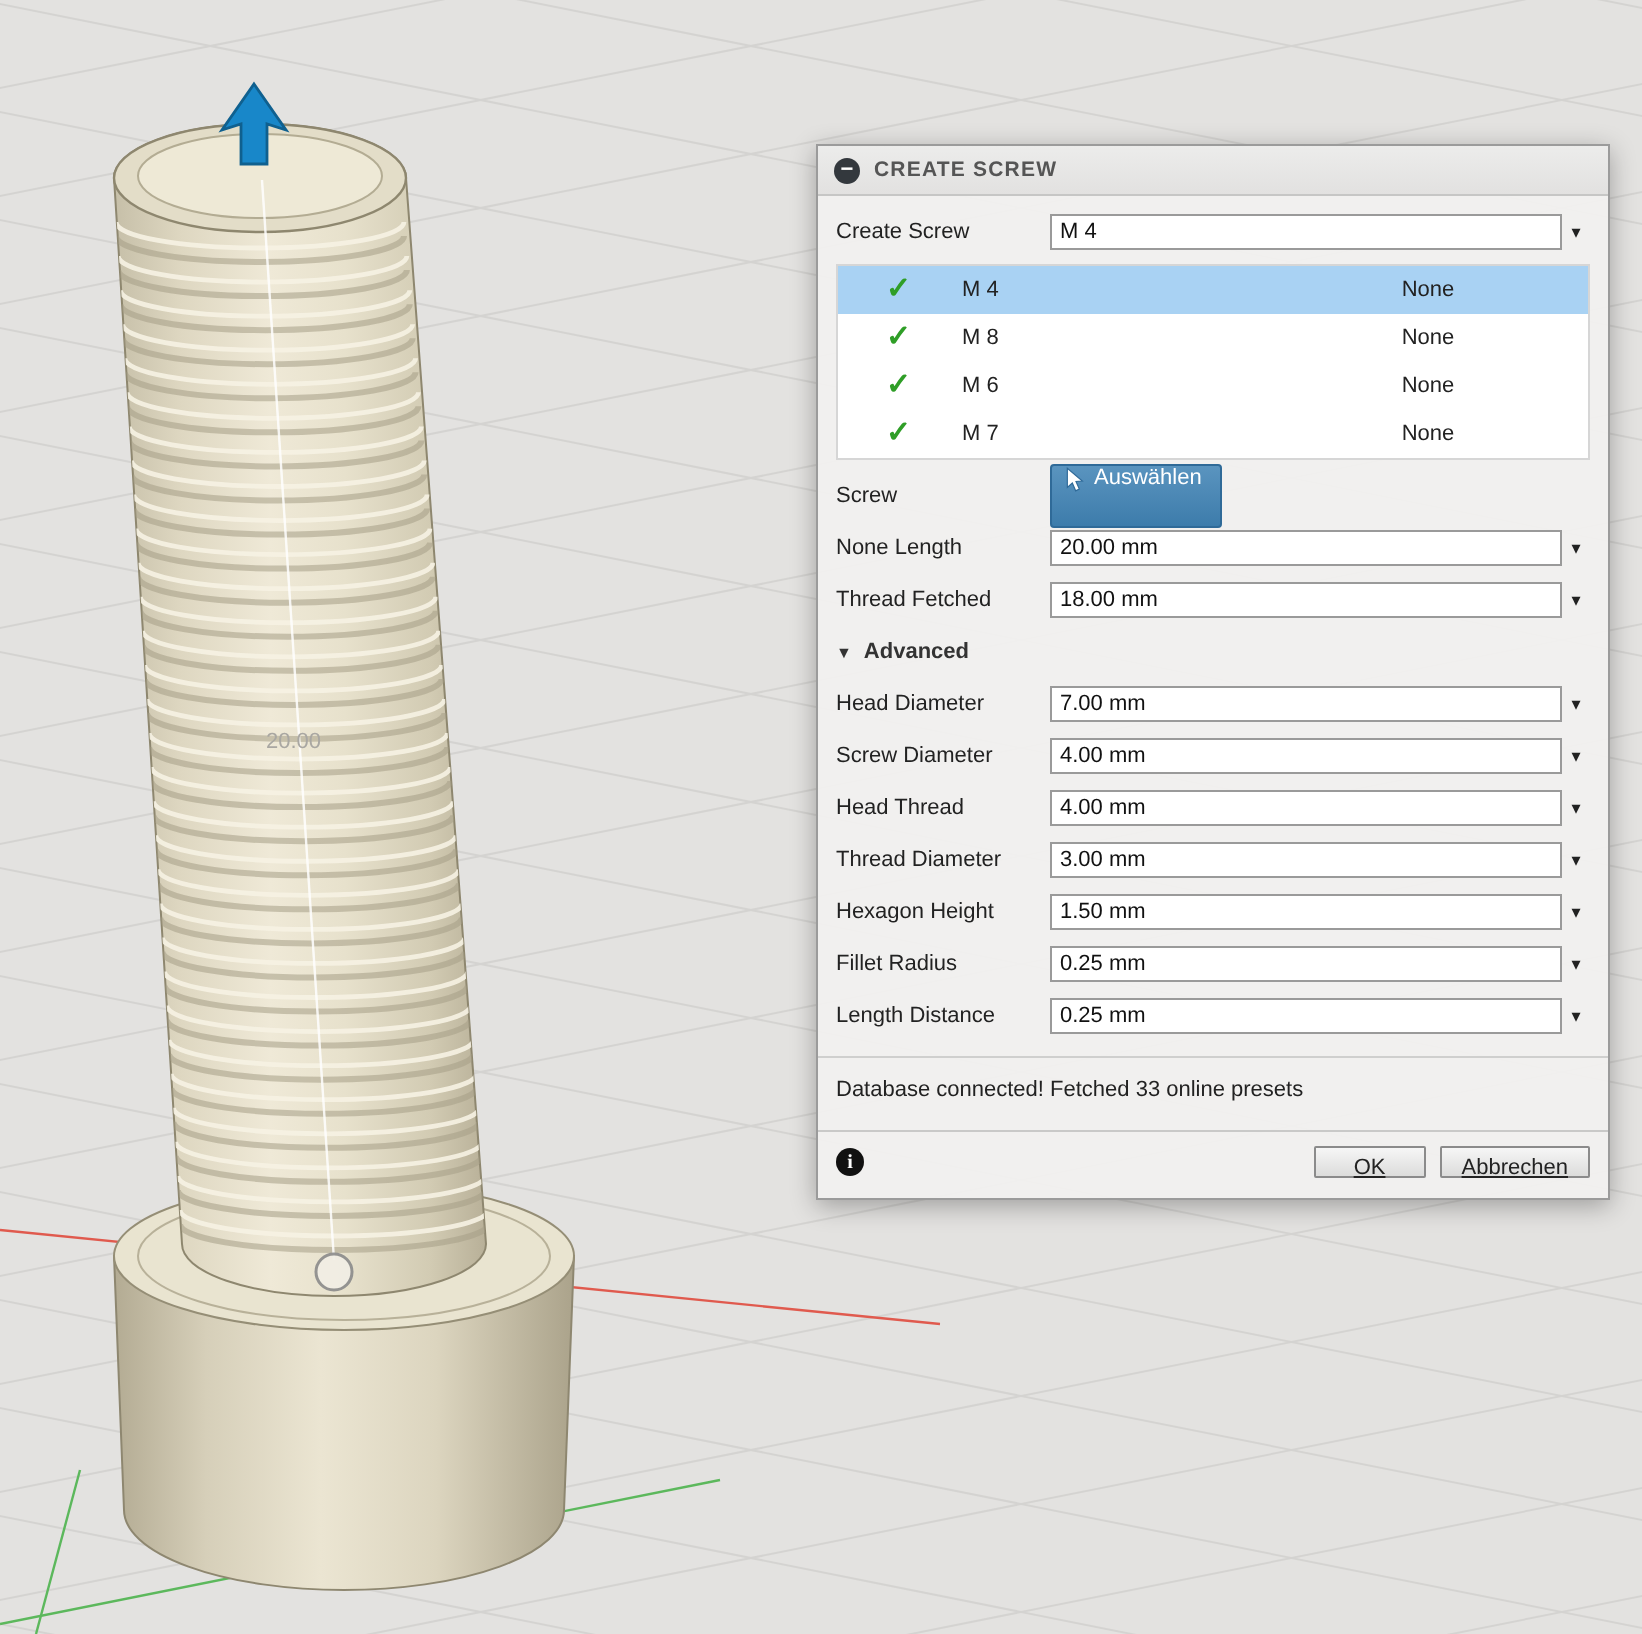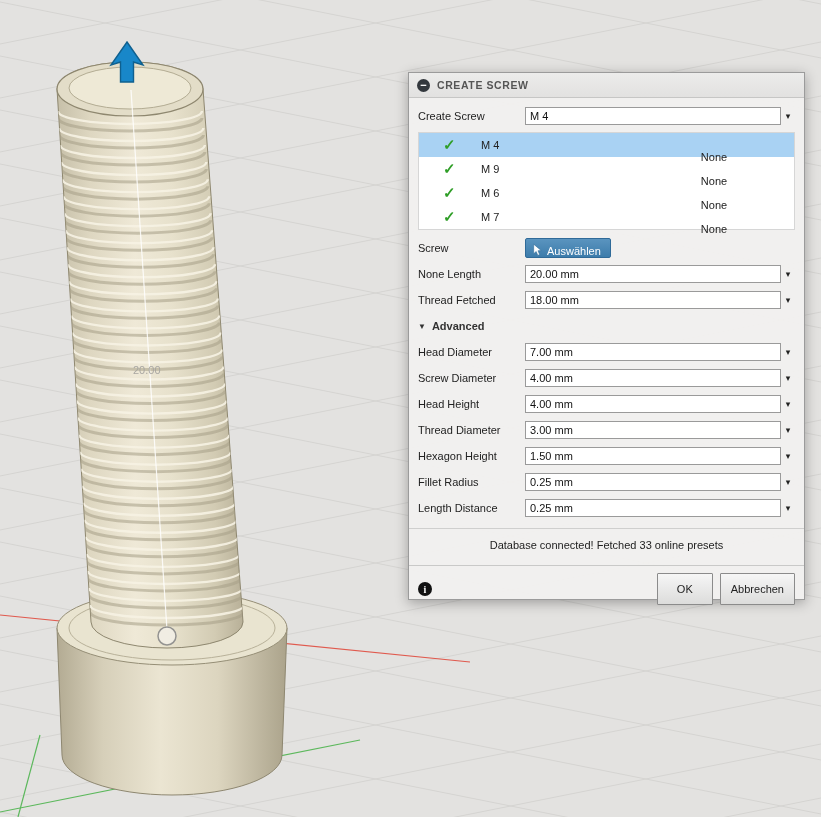--- a/index.html
+++ b/index.html
@@ -38,52 +38,52 @@
     padding:0 4px;box-sizing:content-box;border-radius:0;outline:none;
   }
   .dd{flex:0 0 14px;text-align:center;font-size:9px;color:#222;cursor:pointer;user-select:none;}
 
   
   .presets{background:#fff;border:1px solid #d6d6d6;margin:2px 0 8px 0;}
   .preset-row{position:relative;height:24px;line-height:24px;cursor:pointer;}
   .preset-row.selected{background:#a9d2f3;}
   .check{position:absolute;left:24px;top:0;color:#2f9e27;font-weight:bold;font-size:15px;}
   .pname{position:absolute;left:62px;top:0;color:#222;}
-  .pstatus{position:absolute;left:255px;top:12px;width:80px;text-align:center;color:#222;}
+  .pstatus{position:absolute;left:255px;top:0;width:80px;text-align:center;color:#222;}
 
   
   .select-btn{
-    display:inline-flex;align-items:flex-end;gap:5px;height:20px;padding:0 9px 0 6px;
+    display:inline-flex;align-items:flex-start;gap:5px;height:32px;padding:0 9px 0 6px;
     background:linear-gradient(#5a94bf,#3d7cab);
     border:1px solid #2f6a98;border-radius:2px;color:#fff;
     font-family:"Liberation Sans", sans-serif;font-size:11px;cursor:pointer;
   }
 
   .advanced-header{display:flex;align-items:center;gap:6px;height:20px;margin:4px 0 6px 0;
     font-weight:bold;color:#333;cursor:pointer;}
   .tri{font-size:8px;color:#333;}
 
   .hr{height:1px;background:#cfcfce;margin:10px -9px 0 -9px;}
-  .status{padding:10px 0 6px 0;color:#222;text-align:center;}
+  .status{padding:10px 0 6px 0;color:#222;}
   .footer{
     display:flex;align-items:center;margin:8px -9px 0 -9px;padding:7px 9px 0 9px;
     border-top:1px solid #c9c9c8;
   }
   .info{
     width:14px;height:14px;border-radius:50%;background:#111;color:#fff;
     display:inline-flex;align-items:center;justify-content:center;
     font-size:10px;font-weight:bold;font-family:"Liberation Serif", serif;
     cursor:pointer;
   }
   .spacer{flex:1;}
   .btn{
-    height:32px;min-width:56px;padding:4px 10px;margin-left:7px;
+    height:16px;min-width:56px;padding:4px 10px;margin-left:7px;
     background:linear-gradient(#f6f6f6,#dcdcdb);
     border:1px solid #8b8b8b;border-radius:1px;
-    font-family:"Liberation Sans", sans-serif;font-size:11px;color:#222;cursor:pointer;
+    font-family:"Liberation Sans", sans-serif;font-size:11px;color:#222;cursor:pointer;text-decoration:underline;
   }
 </style>
 </head>
 <body>
 
 <div class="stage">
 
   <svg id="scene" viewBox="0 0 821 817">
     <defs>
       <linearGradient id="shaftGrad" x1="0" y1="0" x2="1" y2="0">
@@ -262,21 +262,21 @@
       </div>
 
       <div class="presets">
         <div class="preset-row selected">
           <span class="check">✓</span>
           <span class="pname">M 4</span>
           <span class="pstatus">None</span>
         </div>
         <div class="preset-row">
           <span class="check">✓</span>
-          <span class="pname">M 9</span>
+          <span class="pname">M 8</span>
           <span class="pstatus">None</span>
         </div>
         <div class="preset-row">
           <span class="check">✓</span>
           <span class="pname">M 6</span>
           <span class="pstatus">None</span>
         </div>
         <div class="preset-row">
           <span class="check">✓</span>
           <span class="pname">M 7</span>
@@ -322,21 +322,21 @@
         </div>
       </div>
       <div class="row">
         <label>Screw Diameter</label>
         <div class="combo">
           <input class="txt" value="4.00 mm" style="">
           <span class="dd">▾</span>
         </div>
       </div>
       <div class="row">
-        <label>Head Height</label>
+        <label>Head Thread</label>
         <div class="combo">
           <input class="txt" value="4.00 mm" style="">
           <span class="dd">▾</span>
         </div>
       </div>
       <div class="row">
         <label>Thread Diameter</label>
         <div class="combo">
           <input class="txt" value="3.00 mm" style="">
           <span class="dd">▾</span>

